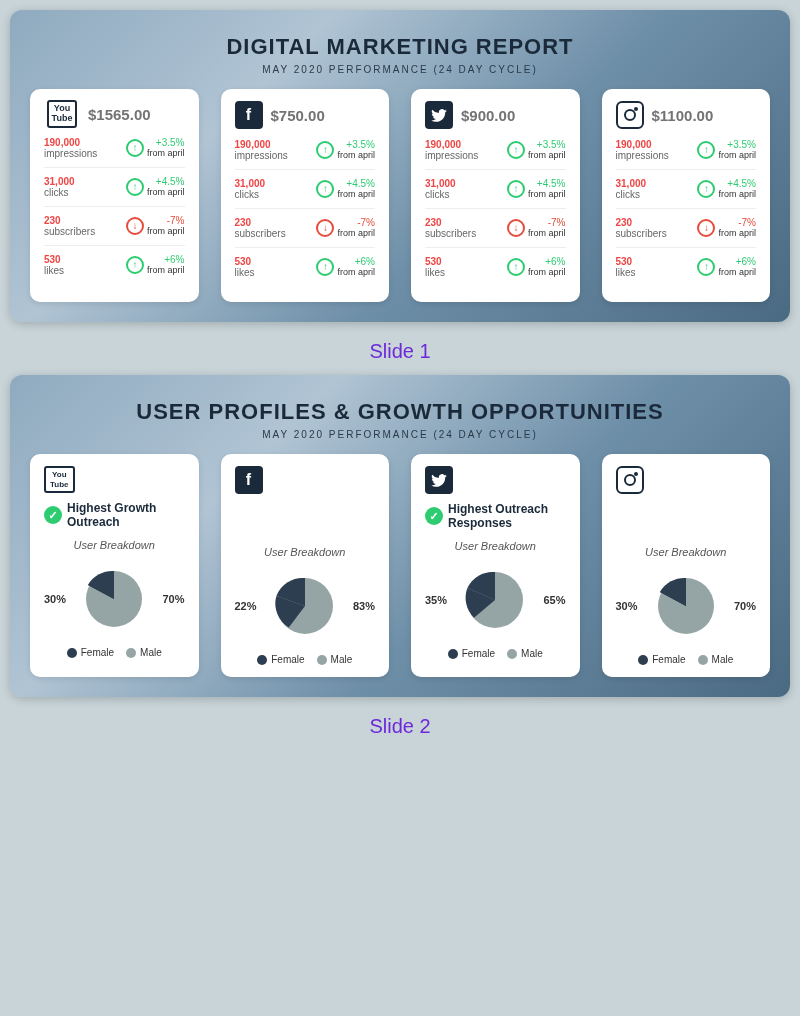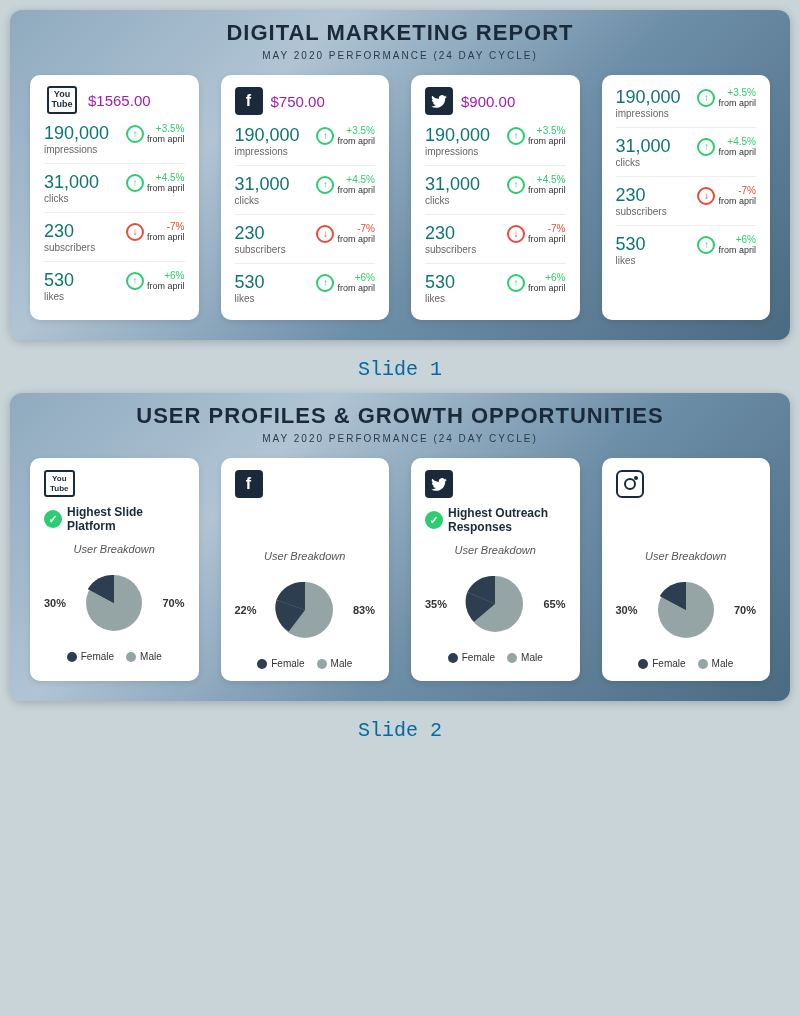--- a/index.html
+++ b/index.html
@@ -23,21 +23,21 @@
     .slide-bg {
       position: absolute;
       top: 0; left: 0; right: 0; bottom: 0;
       background: linear-gradient(135deg, #8faabf 0%, #b0c4d4 30%, #6e8fa8 60%, #4a6a82 100%);
       z-index: 0;
     }
 
     .slide-content {
       position: relative;
       z-index: 1;
-      padding: 10px 20px 20px;
+      padding: 24px 20px 20px;
     }
 
     
     .slide-title {
       text-align: center;
       font-size: 22px;
       font-weight: 900;
       color: #1a2a3a;
       letter-spacing: 1px;
       margin-bottom: 4px;
@@ -70,22 +70,22 @@
     
     .card-header {
       display: flex;
       align-items: center;
       gap: 8px;
       margin-bottom: 10px;
     }
 
     .card-price {
       font-size: 15px;
-      font-weight: 400;
-      color: #a21caf;
+      font-weight: 700;
+      color: #737373;
     }
 
     
     .platform-icon {
       width: 36px;
       height: 26px;
       display: flex;
       align-items: center;
       justify-content: center;
       flex-shrink: 0;
@@ -161,27 +161,27 @@
       align-items: flex-start;
       justify-content: space-between;
       margin-bottom: 8px;
       border-bottom: 1px solid #eee;
       padding-bottom: 8px;
     }
 
     .metric-row:last-child {
       border-bottom: none;
       padding-bottom: 0;
-      margin-bottom: 4px;
+      margin-bottom: 12px;
     }
 
     .metric-left .metric-value {
-      font-size: 18px;
-      font-weight: 400;
-      color: #0f766e;
+      font-size: 10px;
+      font-weight: 700;
+      color: #ef4444;
     }
 
     .metric-left .metric-label {
       font-size: 10px;
       color: #666;
     }
 
     .metric-right {
       display: flex;
       align-items: center;
@@ -219,23 +219,23 @@
       font-size: 10px;
       font-weight: 400;
     }
 
     .pct-up { color: #2ecc71; }
     .pct-down { color: #e74c3c; }
 
     
     .slide-label {
       text-align: center;
-      font-family: Liberation Mono, monospace;
+      font-family: Liberation Sans, sans-serif;
       font-size: 20px;
-      color: #0369a1;
+      color: #6d28d9;
       margin-top: 10px;
       margin-bottom: 12px;
     }
 
     
     .badge-check {
       display: flex;
       align-items: center;
       gap: 5px;
       font-size: 12px;
@@ -519,20 +519,27 @@
             <div class="arrow-icon arrow-up">↑</div>
             <div class="metric-change">
               <div class="metric-pct pct-up">+6%</div>
               <div>from april</div>
             </div>
           </div>
         </div>
       </div>
 
       <div class="card">
+        <div class="card-header">
+          <div class="instagram-icon">
+            <div class="instagram-inner"></div>
+            <div class="instagram-dot"></div>
+          </div>
+          <span class="card-price">$1100.00</span>
+        </div>
         <div class="metric-row">
           <div class="metric-left">
             <div class="metric-value">190,000</div>
             <div class="metric-label">impressions</div>
           </div>
           <div class="metric-right">
             <div class="arrow-icon arrow-up">↑</div>
             <div class="metric-change">
               <div class="metric-pct pct-up">+3.5%</div>
               <div>from april</div>
@@ -596,21 +603,21 @@
 
       <div class="card">
         <div class="card-header-row">
           <div style="border:2px solid #1a2a3a;border-radius:3px;padding:2px 4px;font-size:8px;font-weight:900;color:#1a2a3a;line-height:1.2;text-align:center;display:inline-flex;flex-direction:column;align-items:center;">
             <span>You</span>
               <span>Tube</span>
           </div>
         </div>
         <div class="badge-check">
           <div class="check-circle">✓</div>
-          <span>Highest Slide Platform</span>
+          <span>Highest Growth Outreach</span>
         </div>
         <div class="user-breakdown-label">User Breakdown</div>
         <div class="pie-container">
           <span class="pie-pct-left">30%</span>
           <svg class="pie-svg" viewBox="0 0 100 100">
 
             <circle cx="50" cy="50" r="40" fill="#95a5a6"></circle>
             <path d="M50,50 L50,10 A40,40 0 0,0 12.7,30 Z" fill="#2c3e50"></path>
             <path d="M50,50 L12.7,30 A40,40 0 0,0 50,10 Z" fill="#2c3e50"></path>
           </svg>

